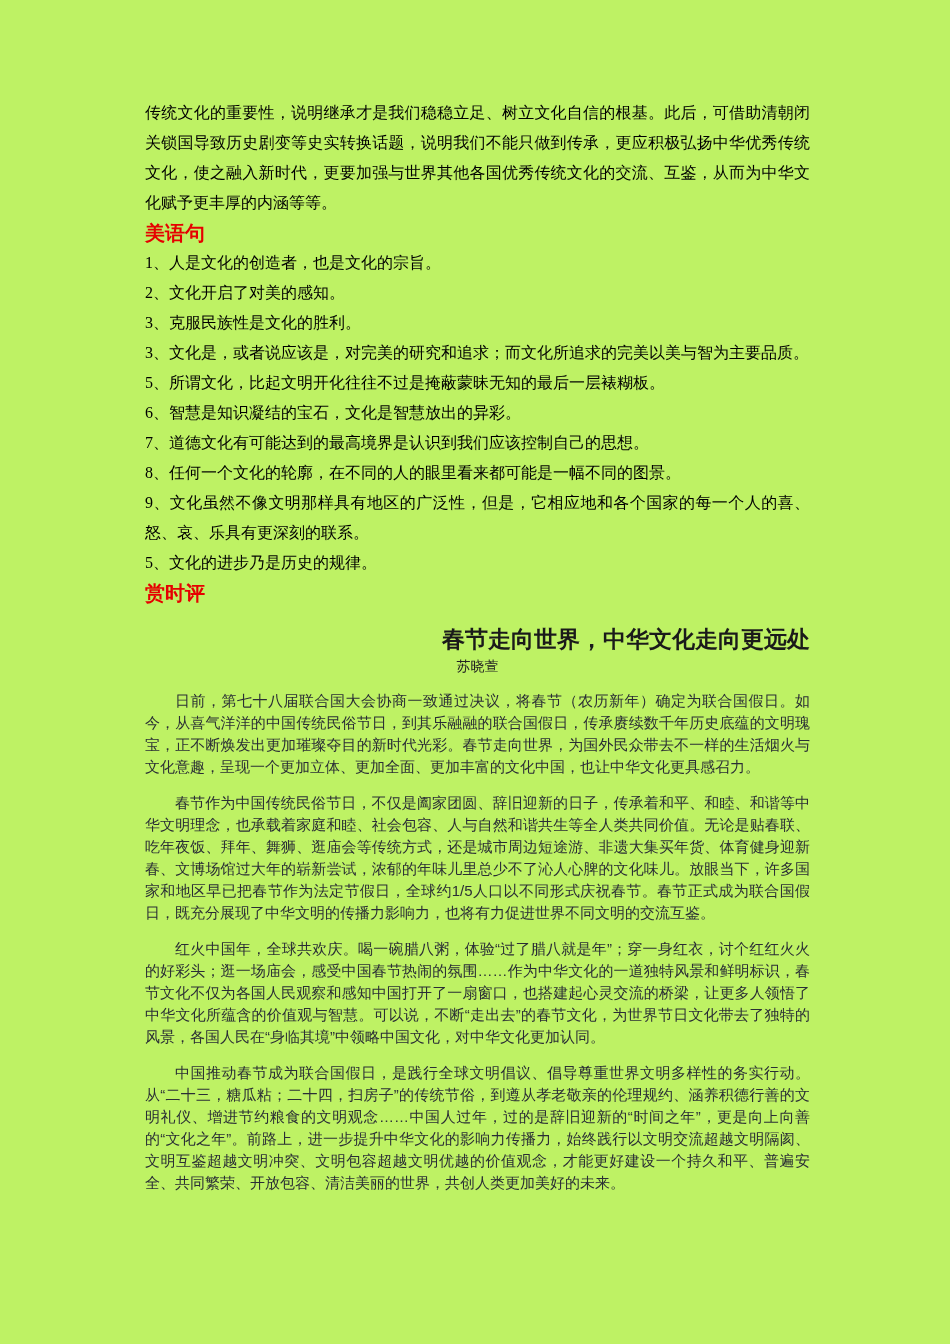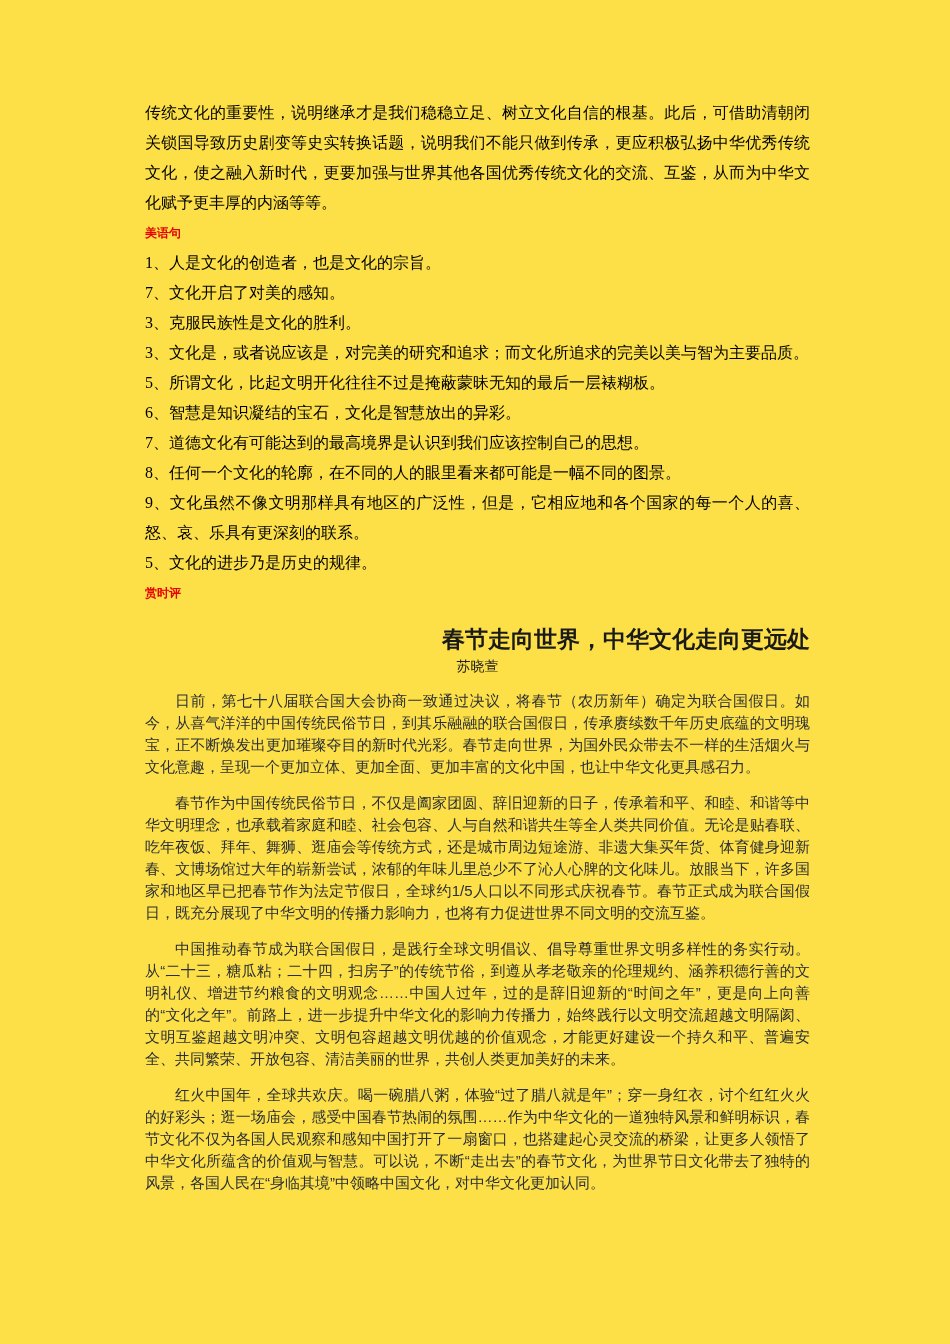--- a/index.html
+++ b/index.html
@@ -5,35 +5,35 @@
   html, body {
     margin: 0;
     padding: 0;
     background: #ffffff;
   }
   .page {
     width: 950px;
     min-height: 1344px;
     box-sizing: border-box;
     padding: 98px 140px 60px 145px;
-    background: #fde047;
+    background: #bef264;
     font-family: "Liberation Serif", "DejaVu Serif", serif;
     color: #000000;
   }
   .intro,
   .sentence {
     margin: 0;
     font-size: 16px;
     line-height: 30px;
     text-align: justify;
     color: #000000;
   }
   .red-heading {
     margin: 0;
-    font-size: 12px;
+    font-size: 20px;
     line-height: 30px;
     font-weight: bold;
     color: #e60000;
     font-family: "Liberation Serif", "DejaVu Serif", serif;
   }
   .essay-title {
     margin: 16px 0 2px 0;
     text-align: right;
     font-family: "Liberation Sans", "DejaVu Sans", sans-serif;
     font-size: 23px;
@@ -63,33 +63,33 @@
 </head>
 <body>
 
 <div class="page">
 
   <p class="intro">传统文化的重要性，说明继承才是我们稳稳立足、树立文化自信的根基。此后，可借助清朝闭关锁国导致历史剧变等史实转换话题，说明我们不能只做到传承，更应积极弘扬中华优秀传统文化，使之融入新时代，更要加强与世界其他各国优秀传统文化的交流、互鉴，从而为中华文化赋予更丰厚的内涵等等。</p>
 
   <h3 class="red-heading">美语句</h3>
 
   <p class="sentence">1、人是文化的创造者，也是文化的宗旨。</p>
-  <p class="sentence">7、文化开启了对美的感知。</p>
+  <p class="sentence">2、文化开启了对美的感知。</p>
   <p class="sentence">3、克服民族性是文化的胜利。</p>
   <p class="sentence">3、文化是，或者说应该是，对完美的研究和追求；而文化所追求的完美以美与智为主要品质。</p>
   <p class="sentence">5、所谓文化，比起文明开化往往不过是掩蔽蒙昧无知的最后一层裱糊板。</p>
   <p class="sentence">6、智慧是知识凝结的宝石，文化是智慧放出的异彩。</p>
   <p class="sentence">7、道德文化有可能达到的最高境界是认识到我们应该控制自己的思想。</p>
   <p class="sentence">8、任何一个文化的轮廓，在不同的人的眼里看来都可能是一幅不同的图景。</p>
   <p class="sentence">9、文化虽然不像文明那样具有地区的广泛性，但是，它相应地和各个国家的每一个人的喜、怒、哀、乐具有更深刻的联系。</p>
   <p class="sentence">5、文化的进步乃是历史的规律。</p>
 
   <h3 class="red-heading">赏时评</h3>
 
   <h1 class="essay-title">春节走向世界，中华文化走向更远处</h1>
   <div class="essay-author">苏晓萱</div>
 
   <p class="essay-para">日前，第七十八届联合国大会协商一致通过决议，将春节（农历新年）确定为联合国假日。如今，从喜气洋洋的中国传统民俗节日，到其乐融融的联合国假日，传承赓续数千年历史底蕴的文明瑰宝，正不断焕发出更加璀璨夺目的新时代光彩。春节走向世界，为国外民众带去不一样的生活烟火与文化意趣，呈现一个更加立体、更加全面、更加丰富的文化中国，也让中华文化更具感召力。</p>
   <p class="essay-para">春节作为中国传统民俗节日，不仅是阖家团圆、辞旧迎新的日子，传承着和平、和睦、和谐等中华文明理念，也承载着家庭和睦、社会包容、人与自然和谐共生等全人类共同价值。无论是贴春联、吃年夜饭、拜年、舞狮、逛庙会等传统方式，还是城市周边短途游、非遗大集买年货、体育健身迎新春、文博场馆过大年的崭新尝试，浓郁的年味儿里总少不了沁人心脾的文化味儿。放眼当下，许多国家和地区早已把春节作为法定节假日，全球约1/5人口以不同形式庆祝春节。春节正式成为联合国假日，既充分展现了中华文明的传播力影响力，也将有力促进世界不同文明的交流互鉴。</p>
+  <p class="essay-para">红火中国年，全球共欢庆。喝一碗腊八粥，体验“过了腊八就是年”；穿一身红衣，讨个红红火火的好彩头；逛一场庙会，感受中国春节热闹的氛围……作为中华文化的一道独特风景和鲜明标识，春节文化不仅为各国人民观察和感知中国打开了一扇窗口，也搭建起心灵交流的桥梁，让更多人领悟了中华文化所蕴含的价值观与智慧。可以说，不断“走出去”的春节文化，为世界节日文化带去了独特的风景，各国人民在“身临其境”中领略中国文化，对中华文化更加认同。</p>
   <p class="essay-para">中国推动春节成为联合国假日，是践行全球文明倡议、倡导尊重世界文明多样性的务实行动。从“二十三，糖瓜粘；二十四，扫房子”的传统节俗，到遵从孝老敬亲的伦理规约、涵养积德行善的文明礼仪、增进节约粮食的文明观念……中国人过年，过的是辞旧迎新的“时间之年”，更是向上向善的“文化之年”。前路上，进一步提升中华文化的影响力传播力，始终践行以文明交流超越文明隔阂、文明互鉴超越文明冲突、文明包容超越文明优越的价值观念，才能更好建设一个持久和平、普遍安全、共同繁荣、开放包容、清洁美丽的世界，共创人类更加美好的未来。</p>
-  <p class="essay-para">红火中国年，全球共欢庆。喝一碗腊八粥，体验“过了腊八就是年”；穿一身红衣，讨个红红火火的好彩头；逛一场庙会，感受中国春节热闹的氛围……作为中华文化的一道独特风景和鲜明标识，春节文化不仅为各国人民观察和感知中国打开了一扇窗口，也搭建起心灵交流的桥梁，让更多人领悟了中华文化所蕴含的价值观与智慧。可以说，不断“走出去”的春节文化，为世界节日文化带去了独特的风景，各国人民在“身临其境”中领略中国文化，对中华文化更加认同。</p>
 
 </div>
 
 </body></html>

